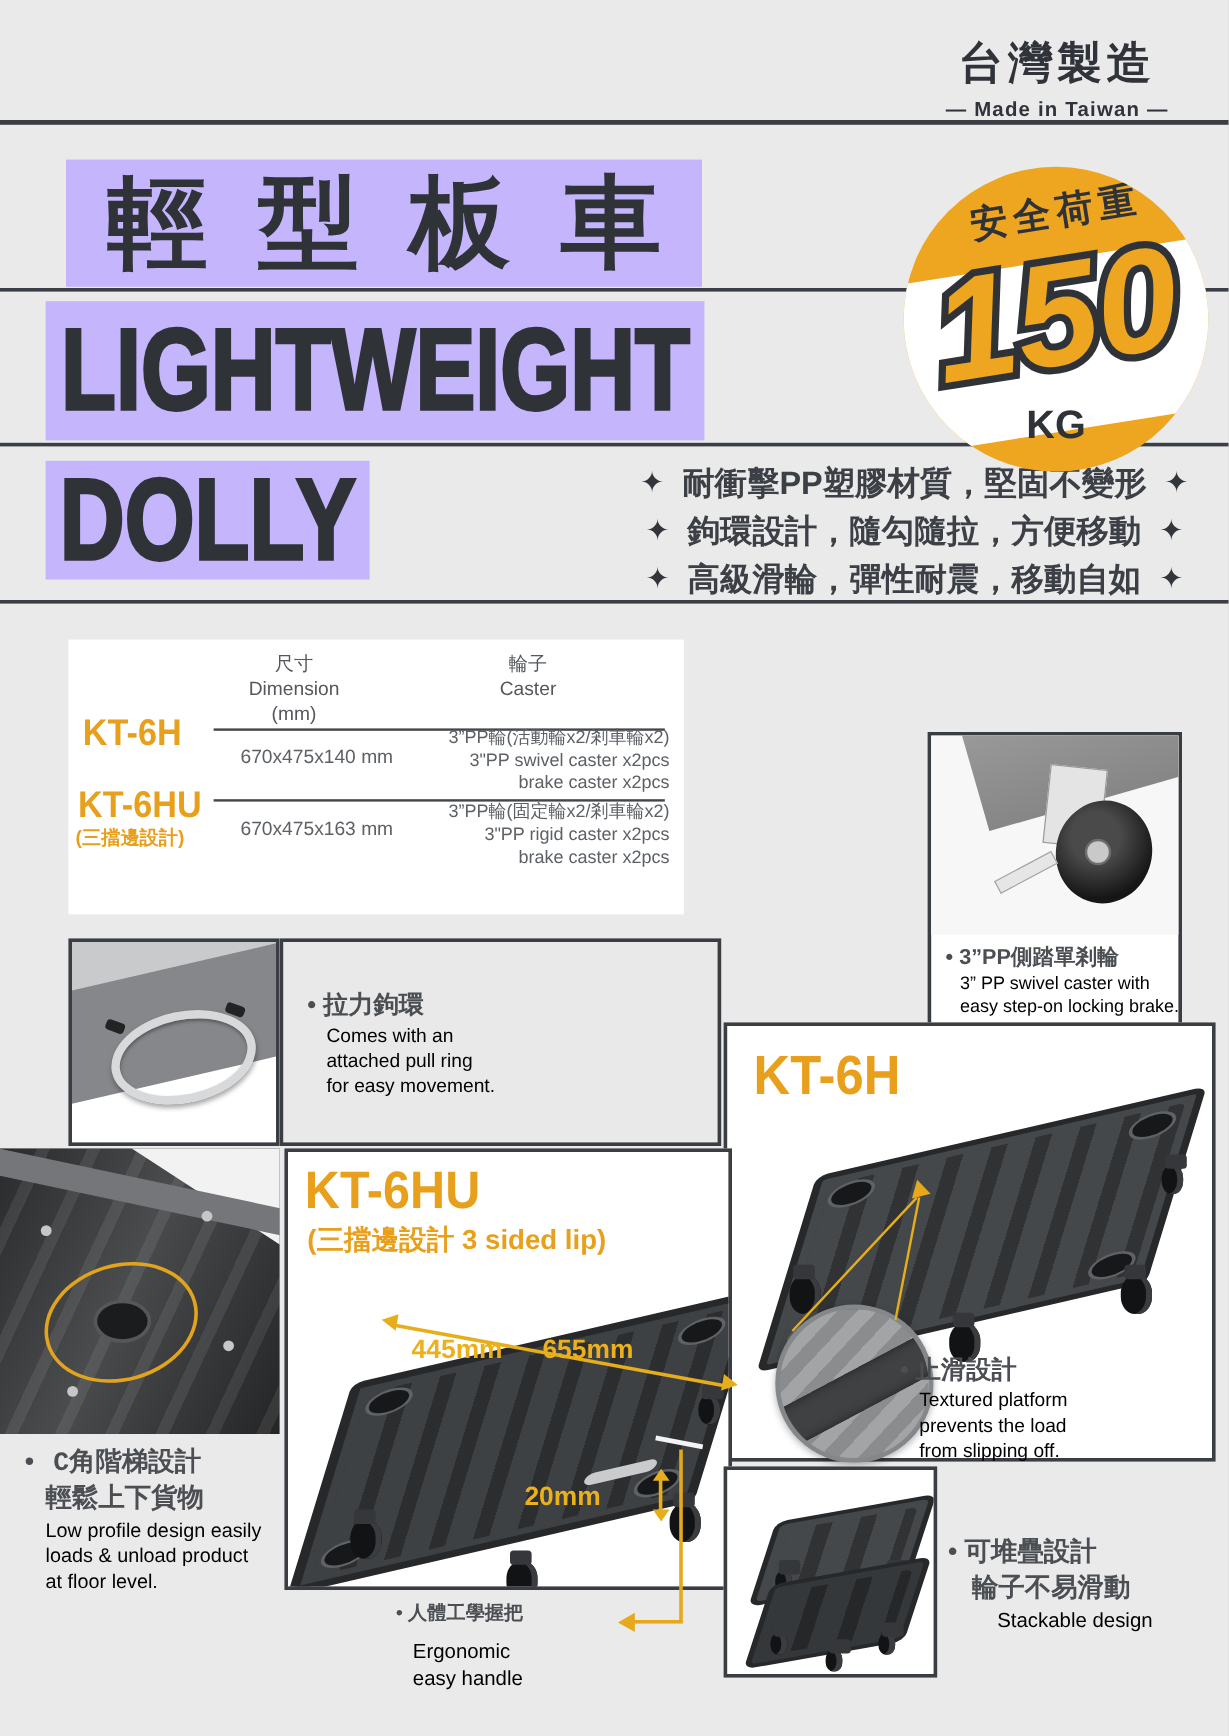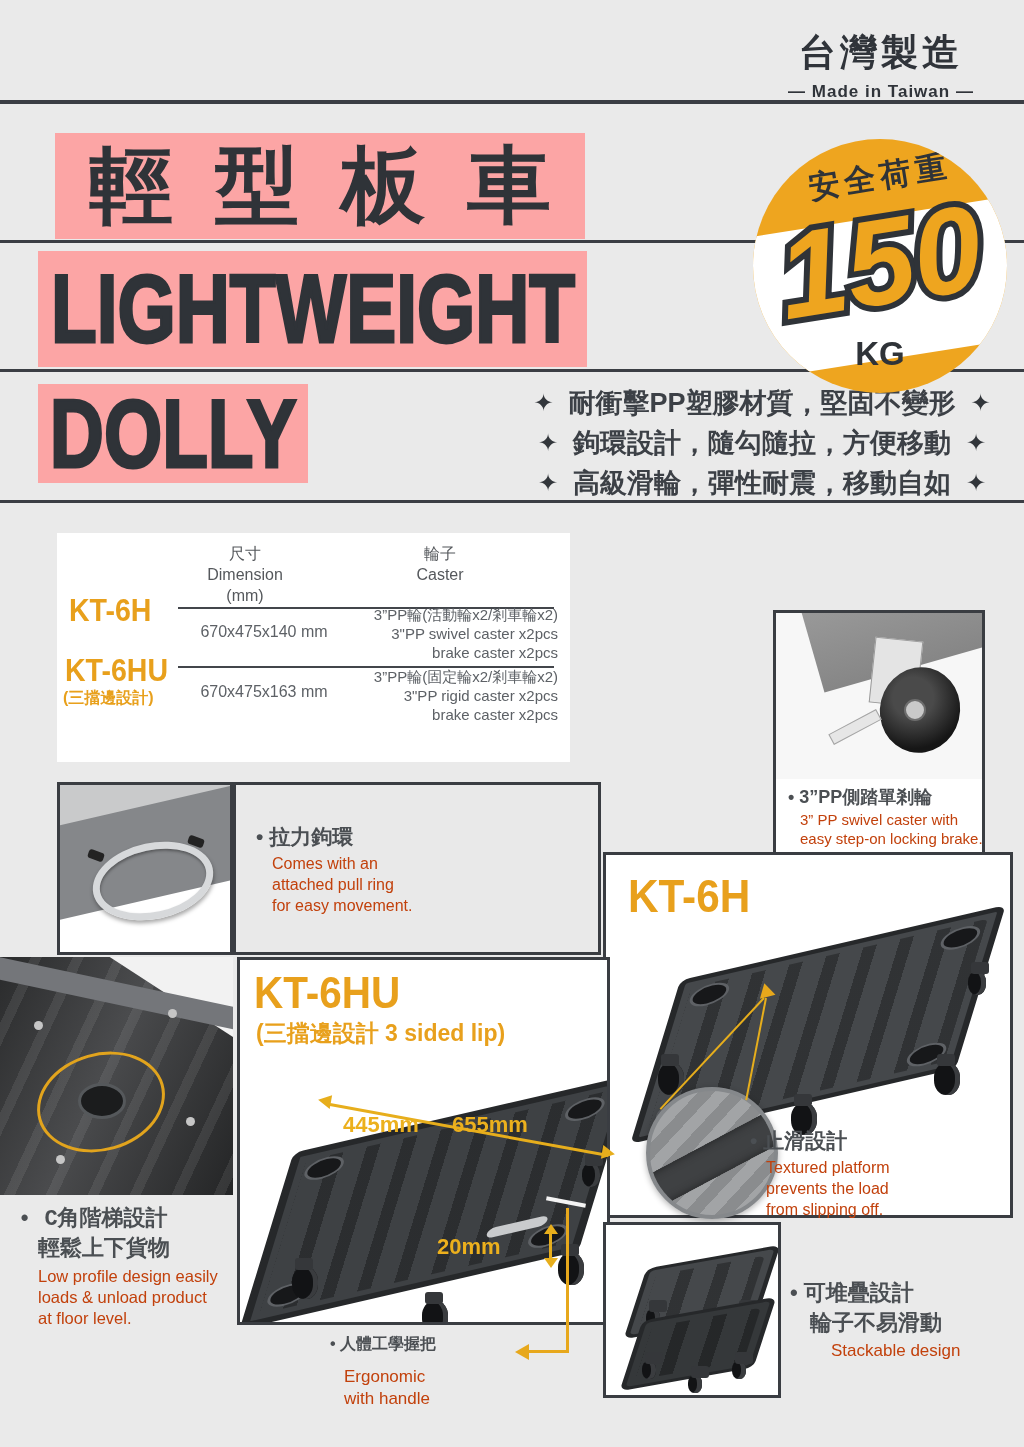--- a/index.html
+++ b/index.html
@@ -4,21 +4,21 @@
 <style>
   html,body{margin:0;padding:0;background:#d7d7d7;}
   #canvas{position:relative;width:1024px;height:1447px;background:#EAEAEA;overflow:hidden;
           font-family:"Liberation Sans","DejaVu Sans",sans-serif;}
   .rule{position:absolute;left:0;width:1024px;background:#3B3E44;}
   
   .brand{position:absolute;left:752px;top:28px;width:258px;text-align:center;color:#30343A;}
   .brand-zh{font-size:37px;font-weight:bold;letter-spacing:4px;}
   .brand-en{font-size:17px;font-weight:bold;margin-top:4px;letter-spacing:1px;}
   
-  .ybox{position:absolute;background:#fca5a5;display:flex;align-items:center;justify-content:center;overflow:hidden;}
+  .ybox{position:absolute;background:#c4b5fd;display:flex;align-items:center;justify-content:center;overflow:hidden;}
   .title-zh{font-size:84px;font-weight:bold;color:#2F3338;letter-spacing:42px;padding-left:42px;white-space:nowrap;}
   .title-en{font-size:96px;font-weight:bold;color:#2F3338;-webkit-text-stroke:3px #2F3338;
             transform:scaleX(0.78);white-space:nowrap;}
   
   .badge{position:absolute;left:753px;top:139px;width:254px;height:254px;border-radius:50%;
          background:#EEA51F;overflow:hidden;z-index:4;}
   .badge-band{position:absolute;left:-45px;top:78px;width:350px;height:142px;background:#FFFFFF;transform:rotate(-9deg);}
   .badge-label{position:absolute;top:17px;width:100%;text-align:center;transform:rotate(-9deg);
                font-size:31px;font-weight:bold;color:#2F3338;letter-spacing:5px;}
   .badge-value{position:absolute;top:48px;left:0;width:100%;height:150px;text-align:center;
@@ -36,21 +36,21 @@
   .th{position:absolute;text-align:center;color:#55585C;font-size:16px;line-height:21px;}
   .hline{position:absolute;height:2px;background:#43464B;}
   .model{position:absolute;font-size:31px;font-weight:bold;color:#E8A01C;transform:scaleX(0.92);transform-origin:left;white-space:nowrap;}
   .model-note{position:absolute;font-size:16px;font-weight:bold;color:#E8A01C;white-space:nowrap;}
   .dim-cell{position:absolute;font-size:16px;color:#5D6166;white-space:nowrap;}
   .cast-cell{position:absolute;text-align:right;font-size:15px;color:#5D6166;line-height:19px;white-space:nowrap;}
   
   .frame{position:absolute;background:#FFFFFF;border:3px solid #3A3D42;box-sizing:border-box;}
   .co-title{font-size:21px;font-weight:bold;color:#4B4F53;white-space:nowrap;}
   .co-title::before{content:"• ";}
-  .co-lines{font-size:16px;color:#c2410c;line-height:21px;white-space:nowrap;}
+  .co-lines{font-size:16px;color:#000000;line-height:21px;white-space:nowrap;}
   .orange-label{font-size:46px;font-weight:bold;color:#E8A01C;transform:scaleX(0.92);transform-origin:left;white-space:nowrap;}
   .orange-sub{font-size:23px;font-weight:bold;color:#E8A01C;white-space:nowrap;}
   .dimlabel{position:absolute;font-size:22px;font-weight:bold;color:#ECB01D;z-index:6;white-space:nowrap;}
   
   .platform{position:absolute;background:#45484B;border-radius:10px;border:7px solid #26282A;
             transform:rotate(-13deg) skewX(-30deg) scaleY(0.62);}
   .platform::before{content:"";position:absolute;inset:8px;border-radius:6px;
             background:repeating-linear-gradient(90deg,rgba(0,0,0,0) 0 24px,rgba(0,0,0,0.30) 24px 38px);}
   .pocket{position:absolute;width:34px;height:26px;border-radius:50%;background:#17181A;border:3px solid #5E6165;z-index:2;}
   .wheel{position:absolute;width:26px;height:32px;border-radius:45%;background:#121315;box-shadow:inset -5px 0 0 #3A3C3F;}
@@ -224,21 +224,21 @@
   <div class="tri" style="left:544px;top:1258px;border-left:7px solid transparent;border-right:7px solid transparent;border-top:10px solid #E7AE1C;"></div>
 
   <div style="position:absolute;left:546px;top:1200px;width:40px;height:4px;background:#F4F4F4;transform:rotate(11deg);z-index:6;" data-name="grip-highlight"></div>
   <div style="position:absolute;left:566px;top:1208px;width:3px;height:144px;background:#E7A81C;z-index:6;" data-name="grip-connector-vertical"></div>
   <div style="position:absolute;left:528px;top:1350px;width:41px;height:3px;background:#E7A81C;z-index:6;" data-name="grip-connector-horizontal"></div>
   <div class="tri" style="left:515px;top:1344px;border-top:8px solid transparent;border-bottom:8px solid transparent;border-right:14px solid #E7A81C;" data-name="grip-connector-arrow"></div>
 
   <div class="co-title" style="position:absolute;left:330px;top:1334px;font-size:16px;" data-name="grip-title">人體工學握把</div>
   <div class="co-lines" style="position:absolute;left:344px;top:1366px;font-size:17px;line-height:22px;" data-name="grip-desc">
     <div>Ergonomic</div>
-    <div>with handle</div>
+    <div>easy handle</div>
   </div>
 
   <div style="position:absolute;left:0;top:957px;width:233px;height:238px;overflow:hidden;background:linear-gradient(115deg,#2A2B2C 0%,#4A4B4D 45%,#242526 100%);" data-name="c-angle-photo">
     <div style="position:absolute;inset:0;background:repeating-linear-gradient(115deg,rgba(255,255,255,0) 0 28px,rgba(255,255,255,0.08) 28px 38px);"></div>
     <div style="position:absolute;right:-70px;top:-60px;width:200px;height:110px;background:#F2F2F2;transform:rotate(33deg);"></div>
     <div style="position:absolute;left:-30px;top:26px;width:300px;height:22px;background:#74767A;transform:rotate(12deg);"></div>
     <div style="position:absolute;left:36px;top:96px;width:124px;height:92px;border:3px solid #E2A41D;border-radius:50%;transform:rotate(-16deg);" data-name="highlight-ring"></div>
     <div style="position:absolute;left:78px;top:126px;width:42px;height:30px;border-radius:50%;background:#1B1C1D;border:3px solid #55585B;"></div>
     <div style="position:absolute;left:34px;top:64px;width:9px;height:9px;border-radius:50%;background:#C6C6C6;"></div>
     <div style="position:absolute;left:168px;top:52px;width:9px;height:9px;border-radius:50%;background:#C6C6C6;"></div>

